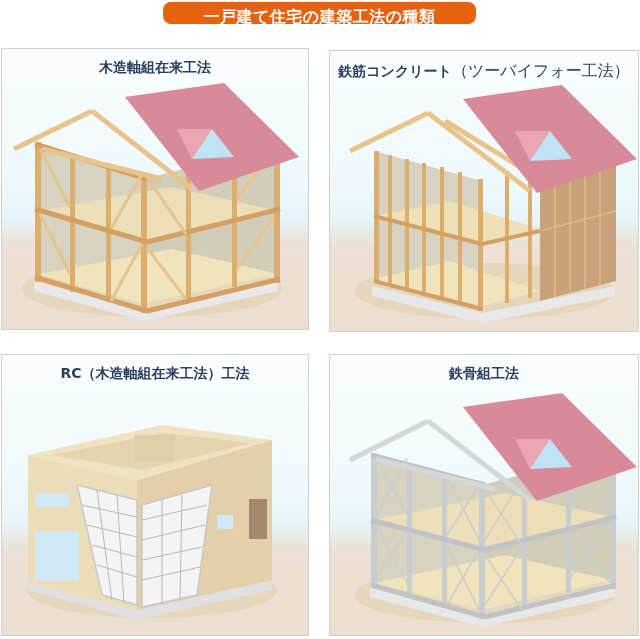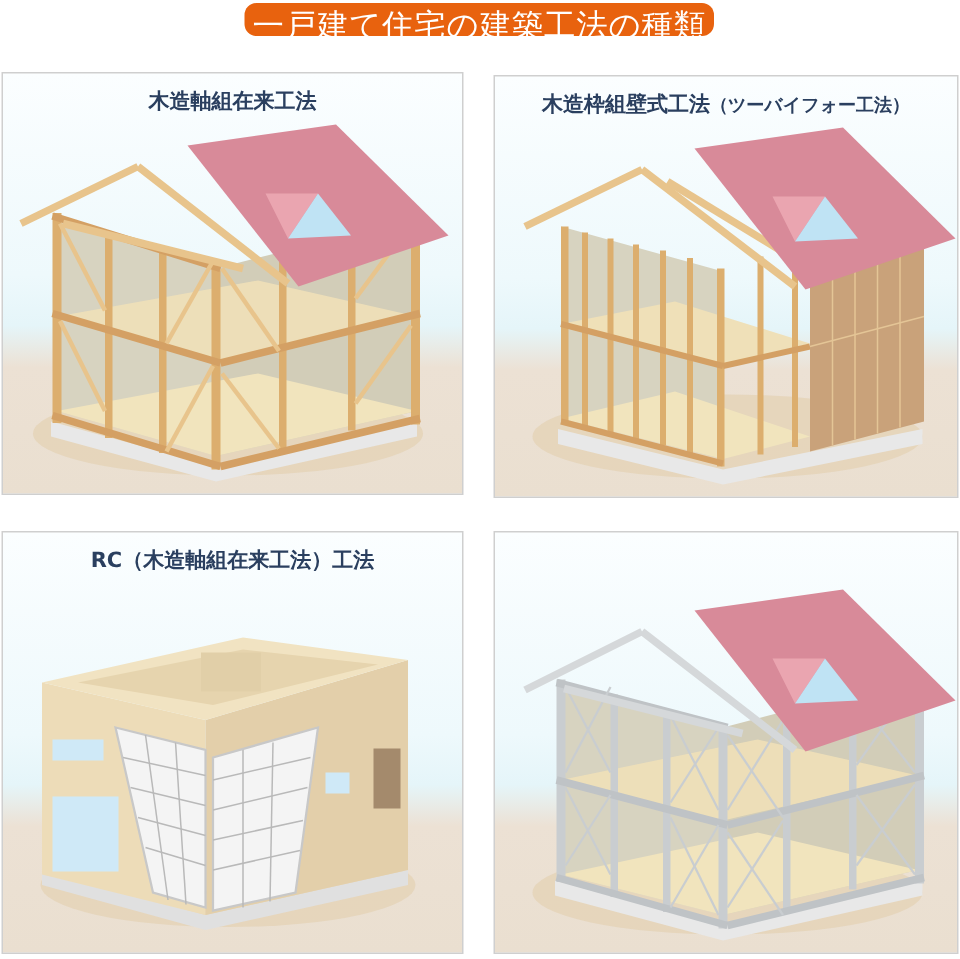--- a/index.html
+++ b/index.html
@@ -1,37 +1,37 @@
 <!DOCTYPE html>
 <html><head>
 <meta charset="utf-8">
 <style>
   html, body { margin: 0; padding: 0; background: #ffffff; }
   body { width: 640px; height: 639px; position: relative; overflow: hidden;
          font-family: "DejaVu Sans", "Liberation Sans", sans-serif; }
   .title-pill {
     position: absolute; left: 163px; top: 2px; width: 313px; height: 22px;
     background: #e8620e; border-radius: 8px; color: #fff;
-    font-weight: normal; font-size: 21px; line-height: 30px; text-align: center;
+    font-weight: bold; font-size: 16px; line-height: 30px; text-align: center;
     letter-spacing: 0.5px;
   }
   .panel {
     position: absolute; width: 308px; height: 282px;
     border: 1px solid #cfcfcf; box-sizing: border-box; overflow: hidden;
     background: linear-gradient(to bottom, #fbfeff 0%, #eef9fc 48%, #e5f5f9 60%, #ece1d4 70%, #eadfd0 100%);
   }
   .p1 { left: 1px; top: 48px; }
   .p2 { left: 329px; top: 50px; width: 310px; }
   .p3 { left: 1px; top: 354px; }
   .p4 { left: 329px; top: 354px; width: 310px; }
   .panel-title {
     position: absolute; left: 0; right: 0; top: 10px; text-align: center;
     color: #2a3f5f; font-weight: bold; font-size: 14px;
   }
-  .panel-title .sub { font-size: 12px; font-weight: bold; }
+  .panel-title .sub { font-size: 16px; font-weight: normal; }
   .panel svg { position: absolute; left: 0; top: 0; }
 </style>
 </head>
 <body>
 
 <div class="title-pill">一戸建て住宅の建築工法の種類</div>
 
 <div class="panel p1">
   <div class="panel-title">
     <span>木造軸組在来工法</span>
@@ -83,21 +83,21 @@
     </g>
 
     <polygon points="123,48 222,34 297,108 197,142" fill="#d88a99"></polygon>
     <polygon points="175,80 210,80 190,110" fill="#eaa5b0"></polygon>
     <polygon points="210,80 232,108 190,110" fill="#bfe3f4"></polygon>
   </svg>
 </div>
 
 <div class="panel p2">
   <div class="panel-title">
-    <span>木造枠組壁式工法</span><span class="sub">（ツーバイフォー工法）</span>
+    <span>鉄筋コンクリート</span><span class="sub">（ツーバイフォー工法）</span>
   </div>
   <svg width="310" height="282" viewBox="0 0 310 282">
     <ellipse cx="155" cy="240" rx="130" ry="28" fill="#e3cfae" opacity="0.6"></ellipse>
     <polygon points="42,235 152,262 285,235 285,245 152,272 42,245" fill="#e8e8e8"></polygon>
     <polygon points="44,100 152,130 152,255 44,228" fill="#d7d3c0"></polygon>
     <polygon points="44,228 152,255 210,240 120,210" fill="#f1e4bd"></polygon>
     <polygon points="44,165 152,192 210,178 120,150" fill="#efe0b8"></polygon>
 
     <g fill="#dcae6e">
       <rect x="44" y="100" width="5" height="130"></rect>
@@ -172,20 +172,23 @@
 
     <rect x="33" y="138" width="34" height="14" fill="#cfe9f7"></rect>
     <rect x="33" y="176" width="44" height="50" fill="#cfe9f7"></rect>
     <rect x="215" y="160" width="16" height="14" fill="#cfe9f7"></rect>
 
     <rect x="247" y="144" width="18" height="40" fill="#a48a6c"></rect>
   </svg>
 </div>
 
 <div class="panel p4">
+  <div class="panel-title">
+    <span>鉄骨組工法</span>
+  </div>
   <svg width="310" height="282" viewBox="0 0 310 282">
     <ellipse cx="155" cy="240" rx="130" ry="28" fill="#e3cfae" opacity="0.6"></ellipse>
     <polygon points="40,232 152,262 285,232 285,242 152,272 40,242" fill="#e8e8e8"></polygon>
     <polygon points="44,100 152,130 152,255 44,228" fill="#d7d3c0"></polygon>
     <polygon points="152,130 282,96 282,225 152,255" fill="#d2cdb8"></polygon>
     <polygon points="44,228 152,255 282,225 175,200" fill="#f1e4bd"></polygon>
     <polygon points="44,165 152,192 282,162 175,138" fill="#efe0b8" opacity="0.9"></polygon>
     <g fill="#c9cdd0">
       <rect x="41" y="98" width="6" height="135"></rect>
       <rect x="77" y="108" width="5" height="135"></rect>

